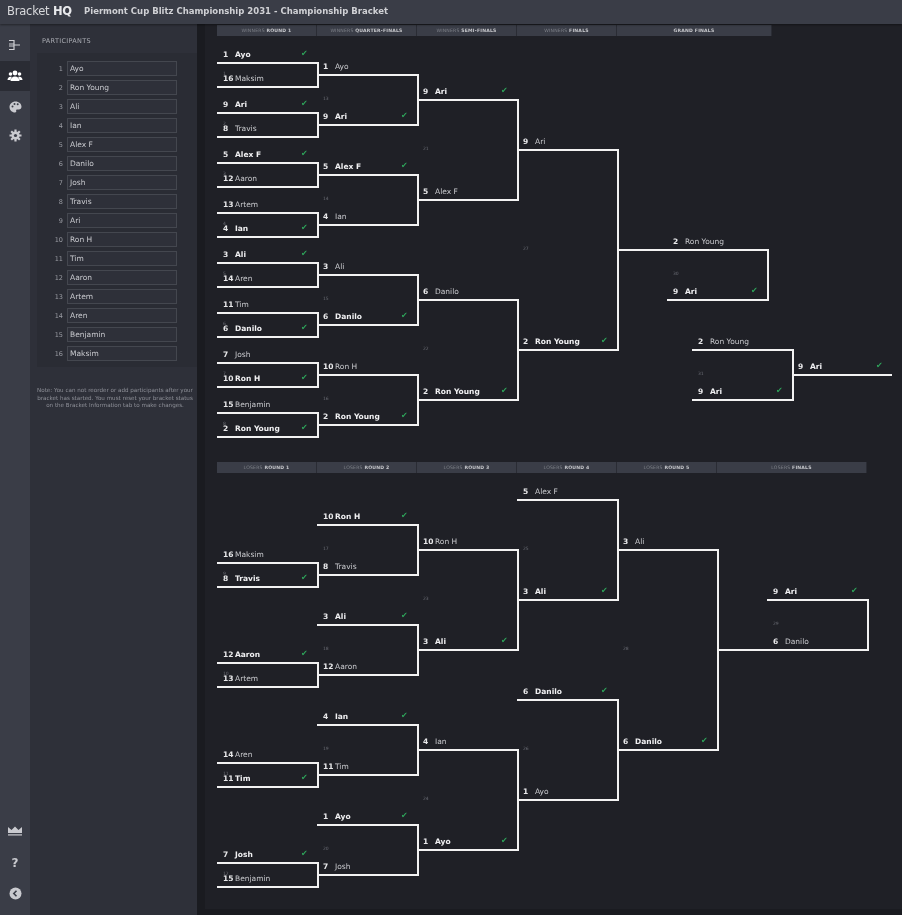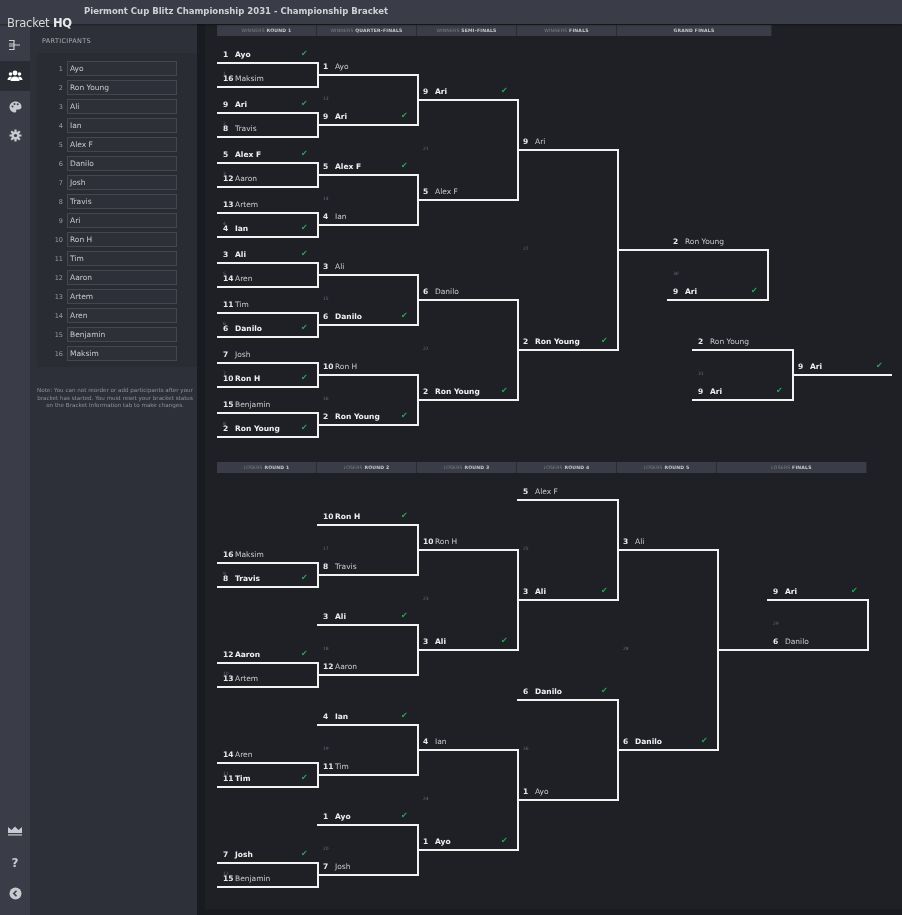--- a/index.html
+++ b/index.html
@@ -1,18 +1,18 @@
 <!DOCTYPE html>
 <html><head>
 <meta charset="utf-8">
 <style>
   * { box-sizing: border-box; margin: 0; padding: 0; }
   html, body { width: 902px; height: 915px; overflow: hidden; background: #1f2026; font-family: "DejaVu Sans", sans-serif; color: #e6e6e6; }
   #topbar { position: absolute; left: 0; top: 0; width: 902px; height: 24px; background: #3a3d47; box-shadow: 0 1px 2px rgba(0,0,0,0.4); z-index: 5; }
-  #brand { position: absolute; left: 7px; top: 16px; font-size: 11.5px; color: #d8d9dc; letter-spacing: -0.2px; }
+  #brand { position: absolute; left: 7px; top: 4px; font-size: 11.5px; color: #d8d9dc; letter-spacing: -0.2px; }
   #brand b { font-weight: bold; color: #e8e9ec; }
   #page-title { position: absolute; left: 84px; top: 6px; font-size: 8.5px; font-weight: bold; color: #d0d1d5; }
   #rail { position: absolute; left: 0; top: 24px; width: 30px; height: 891px; background: #3a3d47; }
   .rail-btn { position: absolute; left: 0; width: 30px; height: 30px; display: flex; align-items: center; justify-content: center; color: #c9cacf; }
   .rail-btn.active { background: #2a2c34; color: #ffffff; }
   #panel { position: absolute; left: 30px; top: 24px; width: 167px; height: 891px; background: #2e3039; }
   #panel-edge { position: absolute; left: 197px; top: 24px; width: 8px; height: 891px; background: #1a1b20; }
   #panel-title { position: absolute; left: 12px; top: 13px; font-size: 6.5px; color: #a9abb2; letter-spacing: 0.3px; }
   #plist { position: absolute; left: 7px; top: 29px; width: 160px; height: 314px; background: #2a2c34; }
   .prow { position: absolute; left: 0; height: 16px; width: 160px; }

